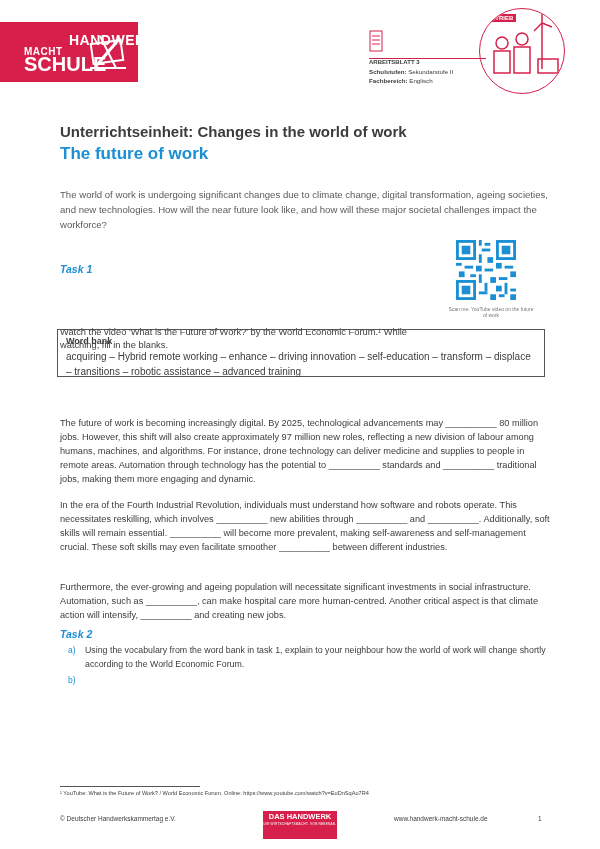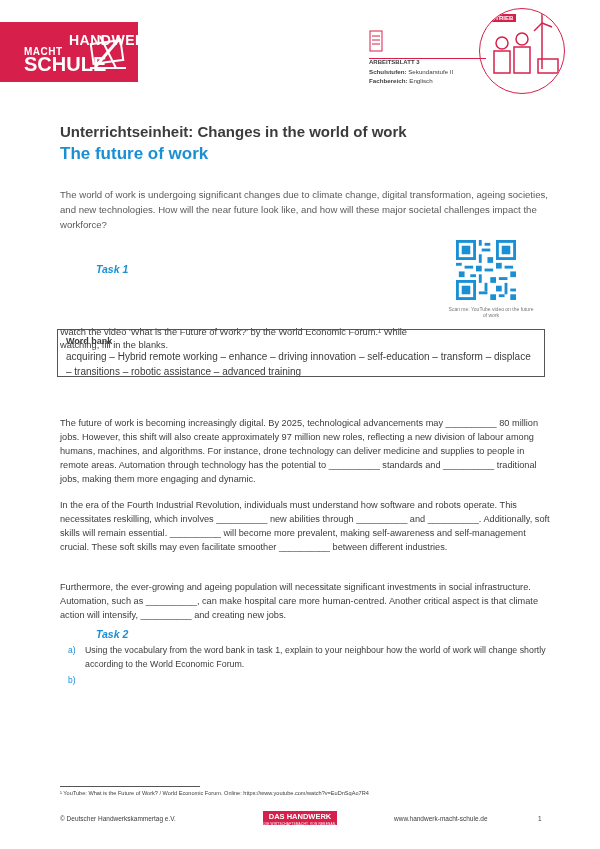--- a/index.html
+++ b/index.html
@@ -21,41 +21,41 @@
   .meta-row b { font-weight: bold; }
 
   .betrieb-circle { position: absolute; left: 479px; top: 8px; width: 86px; height: 86px; border-radius: 50%; border: 1.5px solid #d6204b; overflow: hidden; }
   .betrieb-tag { position: absolute; left: 4px; top: 5px; background: #d6204b; color: #fff; font-size: 6px; font-weight: bold; padding: 1px 3px; }
 
   .unit-title { position: absolute; left: 60px; top: 123px; font-size: 15px; font-weight: bold; color: #3c3c3c; }
   .page-title { position: absolute; left: 60px; top: 144px; font-size: 17px; font-weight: bold; color: #1a8fd3; }
 
   .intro { position: absolute; left: 60px; top: 187px; width: 500px; font-size: 9.6px; line-height: 15px; color: #5a5a5a; }
 
-  .task-title { position: absolute; left: 60px; font-size: 10.5px; font-style: italic; font-weight: bold; color: #1a8fd3; margin-left: 36px; }
+  .task-title { position: absolute; left: 60px; font-size: 10.5px; font-style: italic; font-weight: bold; color: #1a8fd3; }
   .task1-text { position: absolute; left: 60px; top: 278px; width: 380px; font-size: 9.3px; line-height: 13px; color: #3c3c3c; margin-top: 48px; }
 
   .qr { position: absolute; left: 456px; top: 240px; width: 60px; height: 60px; }
   .qr-caption { position: absolute; left: 446px; top: 306px; width: 90px; font-size: 5px; line-height: 6px; color: #777; text-align: center; }
 
   .wordbank { position: absolute; left: 57px; top: 329px; width: 488px; height: 48px; border: 1px solid #555; padding: 6px 8px; }
   .wordbank-title { font-size: 9px; font-weight: bold; color: #3c3c3c; }
   .wordbank-words { font-size: 10px; line-height: 15px; color: #3c3c3c; margin-top: 3px; }
 
   .para { position: absolute; left: 60px; width: 492px; font-size: 9.2px; line-height: 14px; color: #3c3c3c; }
 
   .task2-list { position: absolute; left: 60px; top: 643px; width: 490px; list-style: none; }
   .task2-list li { position: relative; padding-left: 25px; font-size: 8.8px; line-height: 14px; color: #3c3c3c; margin-bottom: 2px; }
   .task2-list .mk { position: absolute; left: 8px; top: 0; color: #1a8fd3; font-size: 8.5px; }
 
   .fn-rule { position: absolute; left: 60px; top: 786px; width: 140px; border-top: 1px solid #555; }
   .footnote { position: absolute; left: 60px; top: 790px; font-size: 5.6px; color: #3c3c3c; white-space: nowrap; }
 
   .footer-left { position: absolute; left: 60px; top: 815px; font-size: 6.5px; color: #3c3c3c; }
-  .footer-logo { position: absolute; left: 263px; top: 811px; width: 74px; height: 14px; background: #d6204b; color: #fff; text-align: center; }
+  .footer-logo { position: absolute; left: 263px; top: 811px; width: 74px; height: 28px; background: #d6204b; color: #fff; text-align: center; }
   .footer-logo .fl1 { font-size: 7.5px; font-weight: bold; line-height: 11px; display:block; }
   .footer-logo .fl2 { font-size: 3.2px; line-height: 5px; display:block; letter-spacing: 0.2px; }
   .footer-url { position: absolute; left: 394px; top: 815px; font-size: 6.5px; color: #3c3c3c; }
   .footer-page { position: absolute; left: 538px; top: 815px; font-size: 6.5px; color: #3c3c3c; }
 </style>
 </head>
 <body>
 
 <div class="logo-box">
   <div class="logo-text">

